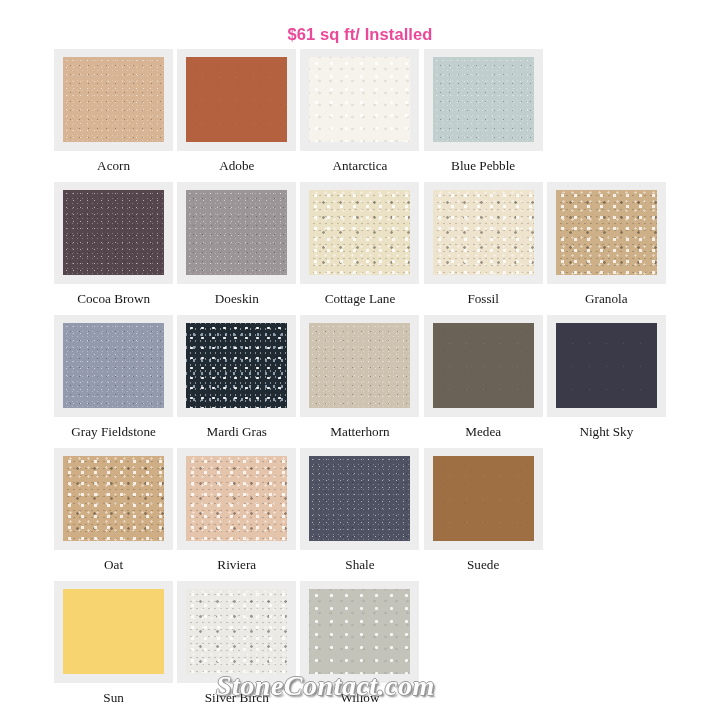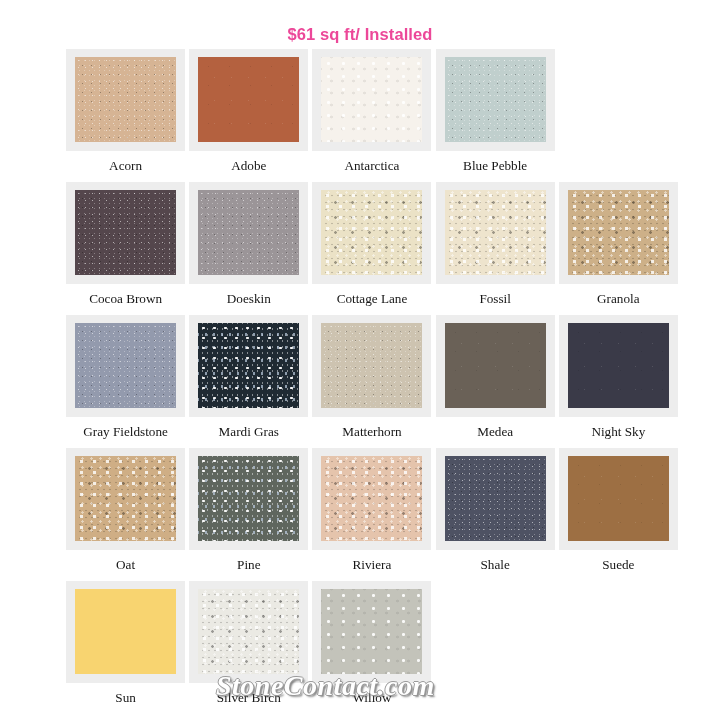--- a/index.html
+++ b/index.html
@@ -28,21 +28,21 @@
     letter-spacing: .1px;
     color: #ec4899;
     padding-top: 13px;
     padding-bottom: 0;
     line-height: 20px;
   }
 
   
   #swatch-grid {
     position: absolute;
-    left: 64px;
+    left: 52px;
     top: 49px;
     width: 616px;
   }
   .swatch-row {
     display: flex;
     gap: 0px;
     margin-bottom: 0px;
   }
   .swatch-cell {
     width: 123.2px;
@@ -278,28 +278,20 @@
       <div class="swatch-cell">
         <div class="swatch-card">
           <div class="swatch-chip" style="background: rgb(207, 174, 133);">
             <div class="tex tex-chunk"></div>
           </div>
         </div>
         <span class="swatch-label">Oat</span>
       </div>
       <div class="swatch-cell">
         <div class="swatch-card">
-          <div class="swatch-chip" style="background: rgb(95, 102, 94);">
-            <div class="tex tex-glitter"></div>
-          </div>
-        </div>
-        <span class="swatch-label">Pine</span>
-      </div>
-      <div class="swatch-cell">
-        <div class="swatch-card">
           <div class="swatch-chip" style="background: rgb(229, 196, 172);">
             <div class="tex tex-chunk"></div>
           </div>
         </div>
         <span class="swatch-label">Riviera</span>
       </div>
       <div class="swatch-cell">
         <div class="swatch-card">
           <div class="swatch-chip" style="background: rgb(78, 82, 99);">
             <div class="tex tex-fine"></div>

